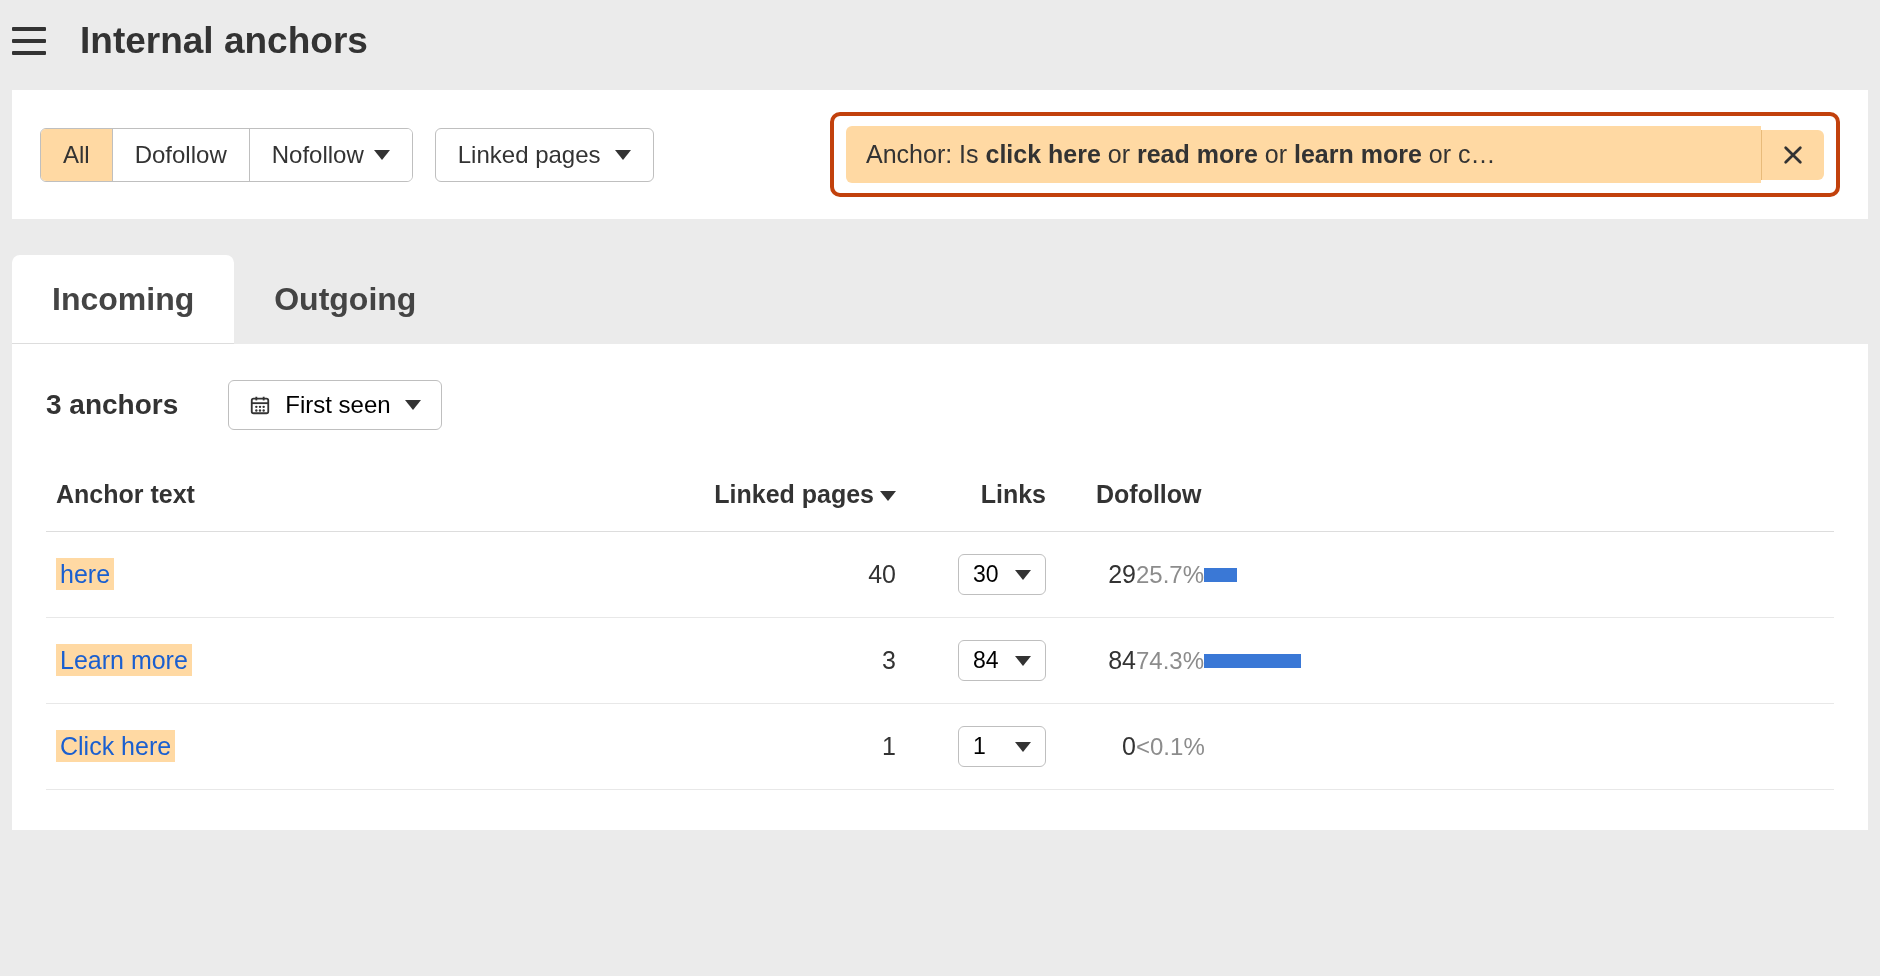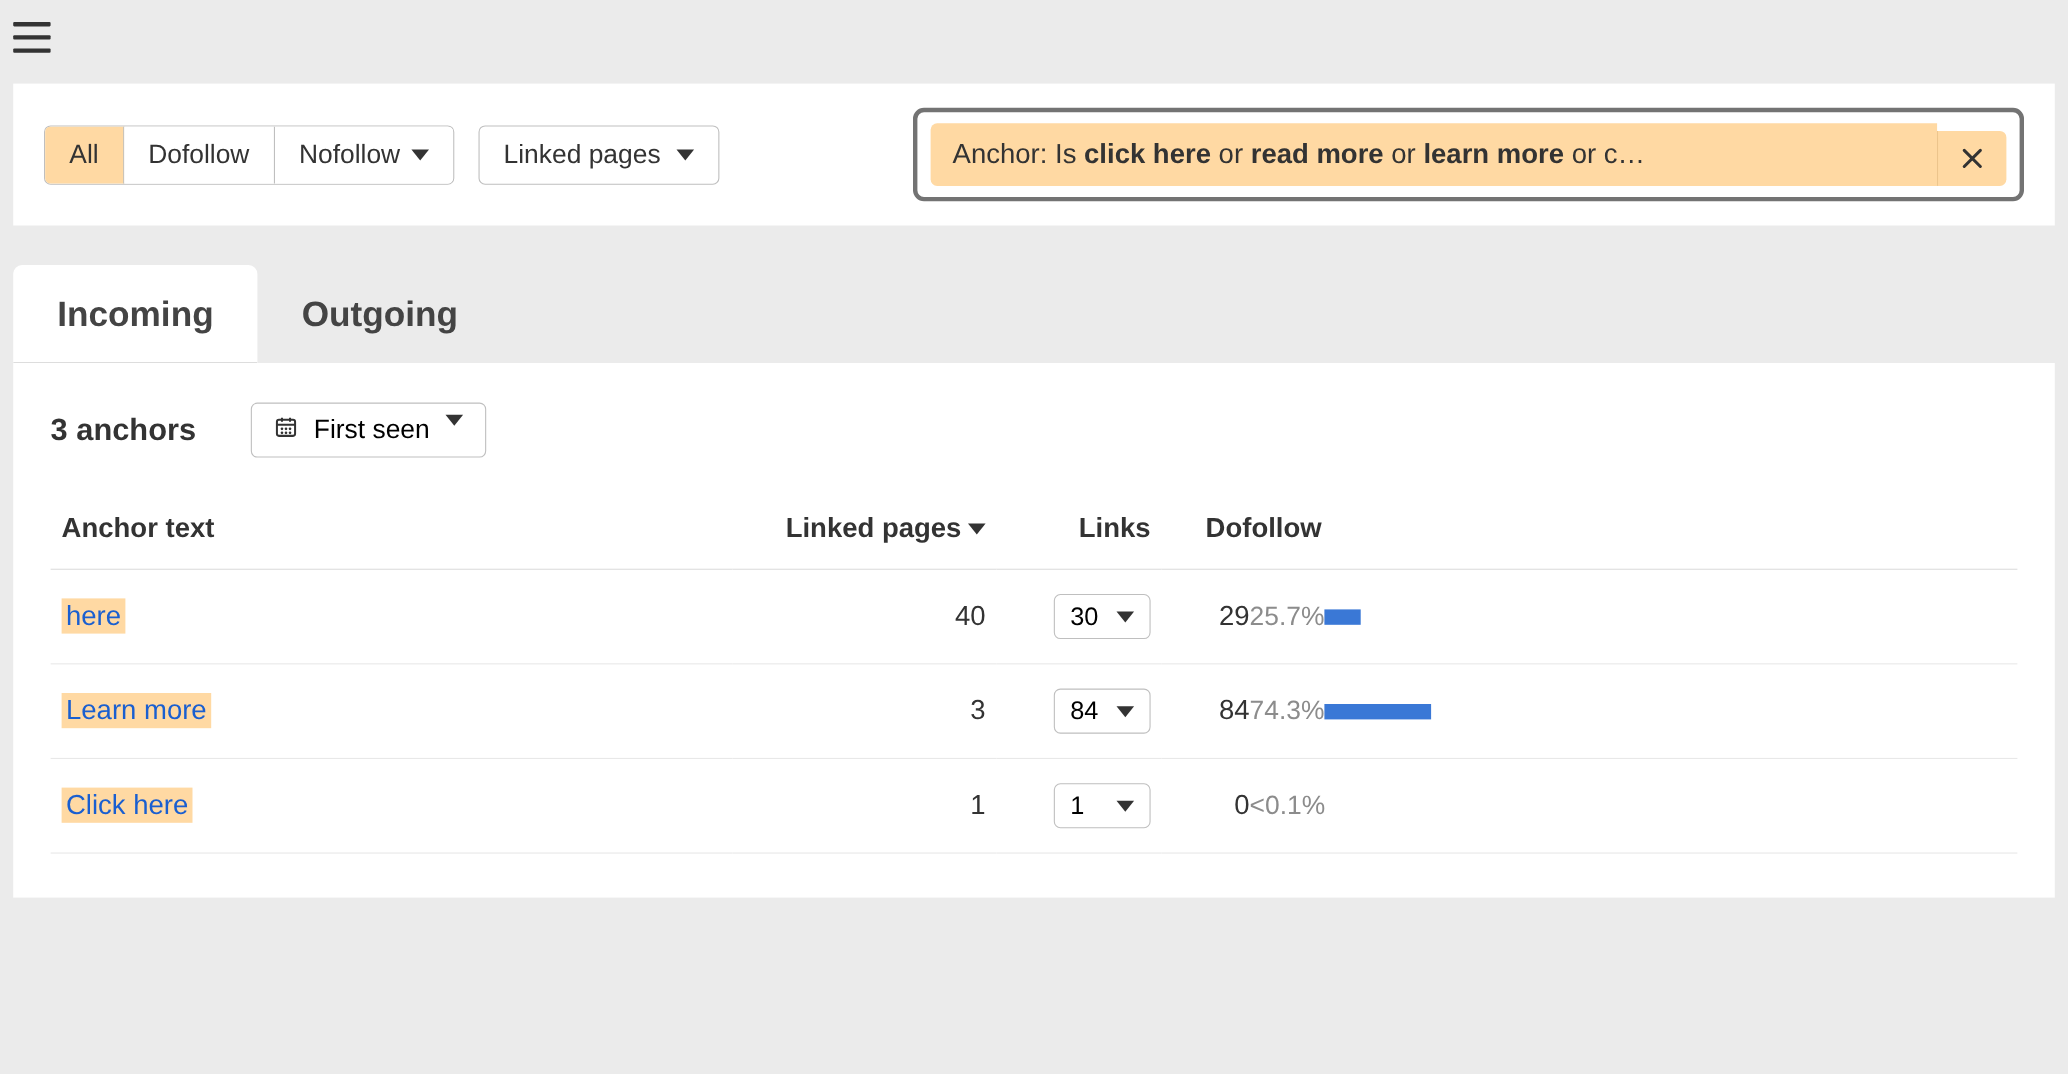--- a/index.html
+++ b/index.html
@@ -48,24 +48,24 @@
   .seg-btn.active { background:#ffd9a3; }
   .caret-down {
     width:0; height:0; border-left:8px solid transparent; border-right:8px solid transparent; border-top:10px solid #333;
   }
   .single-dd {
     border:1px solid #bfbfbf; border-radius:6px; background:#fff;
     padding: 12px 22px; font-size:24px; cursor:pointer; display:flex; align-items:center; gap:14px; color:#333;
   }
   .anchor-filter-wrap {
     margin-left:auto;
-    border:4px solid #737373;
+    border:4px solid #c2410c;
     border-radius:10px;
     padding: 10px 12px;
-    display:flex; align-items:flex-end; gap:0;
+    display:flex; align-items:center; gap:0;
     flex: 0 0 1010px;
     max-width:1010px;
   }
   .anchor-chip {
     flex:1;
     background:#ffd9a3;
     border-radius:6px 0 0 6px;
     padding: 14px 20px;
     font-size:25px;
     color:#333;
@@ -103,21 +103,21 @@
     background:#fff;
     margin: 0 12px 12px 12px;
     padding: 36px 34px 40px 34px;
   }
   .panel-top {
     display:flex; align-items:center; gap: 50px; margin-bottom: 32px;
   }
   .count { font-size:28px; font-weight:700; }
   .first-seen {
     border:1px solid #bfbfbf; border-radius:6px; background:#fff;
-    padding: 10px 20px; font-size:24px; cursor:pointer; display:flex; gap:14px;
+    padding: 10px 20px; font-size:24px; cursor:pointer; display:flex; align-items:center; gap:14px;
   }
   .cal-icon { width:22px; height:22px; }
 
   table { width:100%; border-collapse:collapse; }
   thead th {
     text-align:left; font-size:25px; font-weight:700; padding: 18px 10px 22px 10px;
     border-bottom:1px solid #ddd; color:#333;
   }
   th.sort { cursor:pointer; }
   th.sort .caret-down { margin-left:6px; display:inline-block; vertical-align:middle; }
@@ -152,20 +152,21 @@
 <body>
 
 <div class="page">
 
   <div class="top-header">
     <div class="hamburger">
       <span></span>
         <span></span>
         <span></span>
     </div>
+    <h1 class="page-title">Internal anchors</h1>
   </div>
 
   <div class="filter-bar">
     <div class="seg-group">
       <button class="seg-btn active">
         <span>All</span>
       </button>
       <button class="seg-btn">
         <span>Dofollow</span>
       </button>

